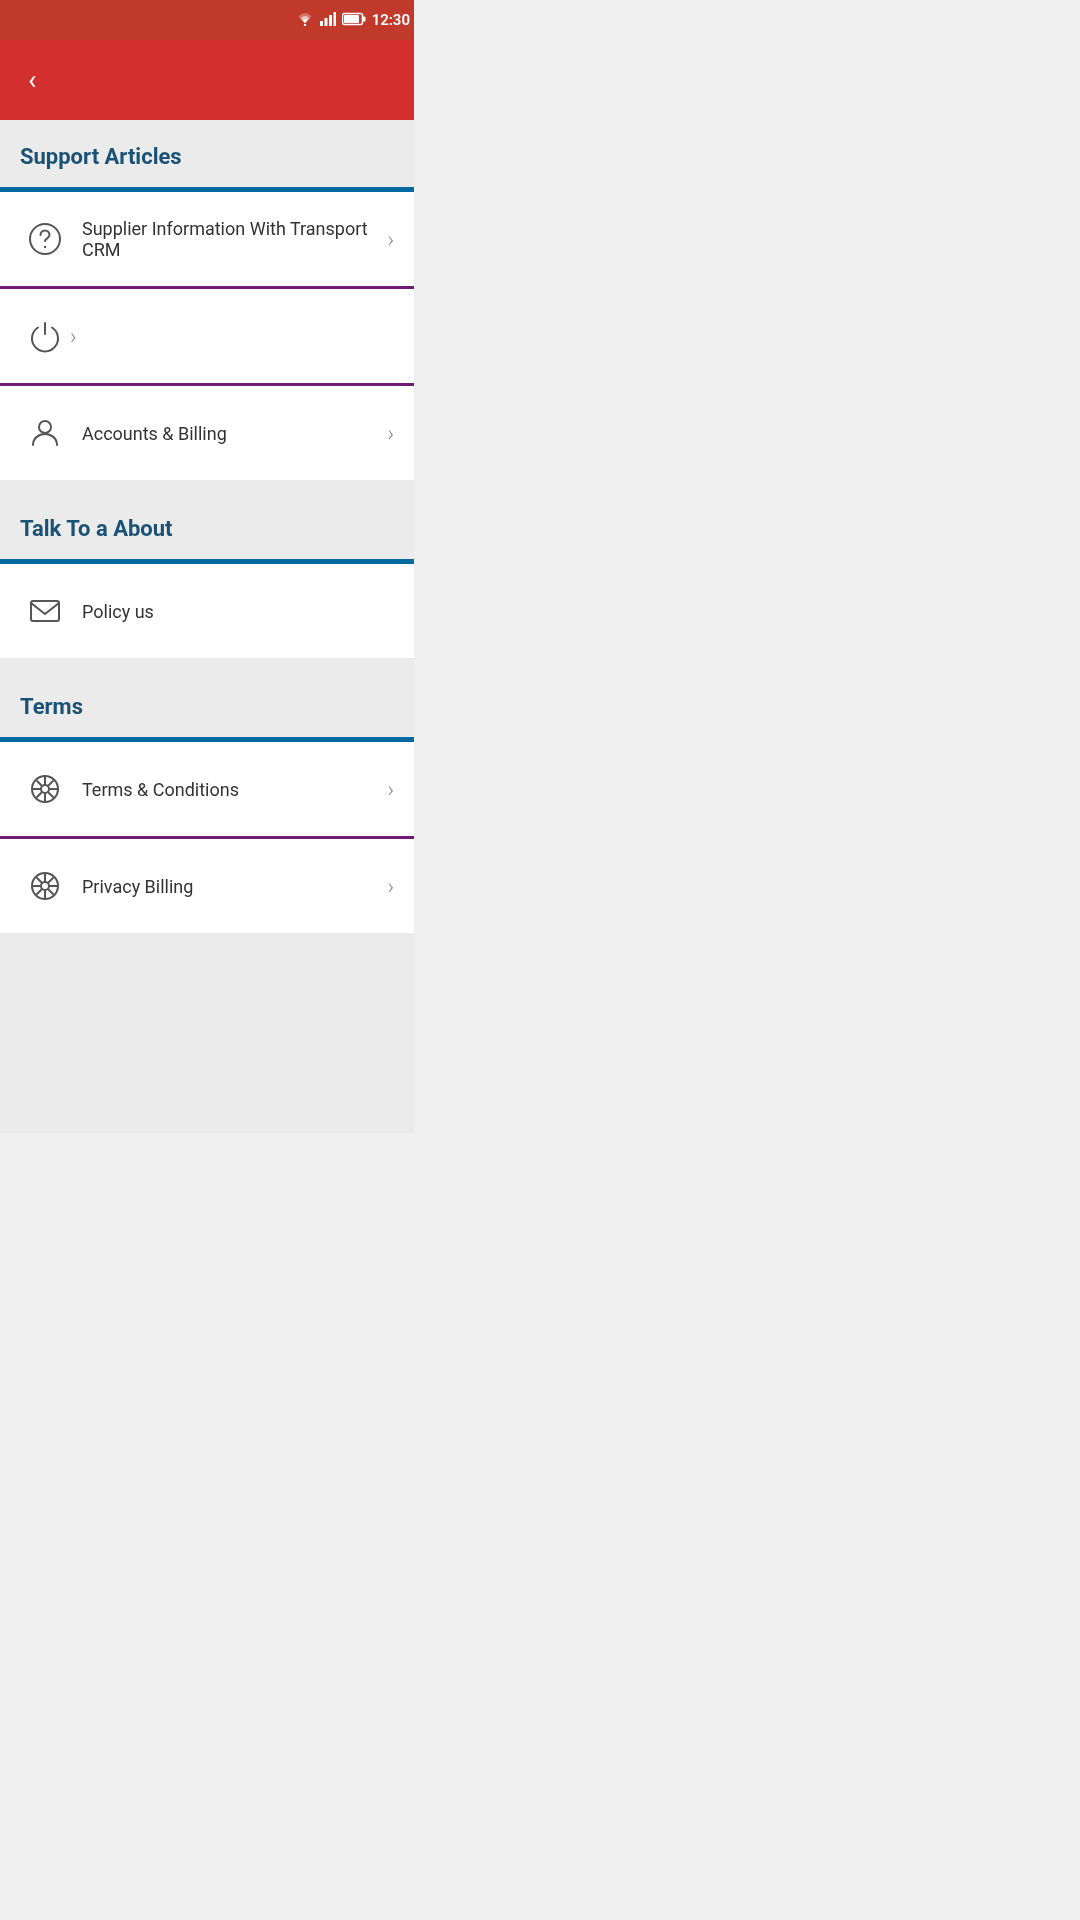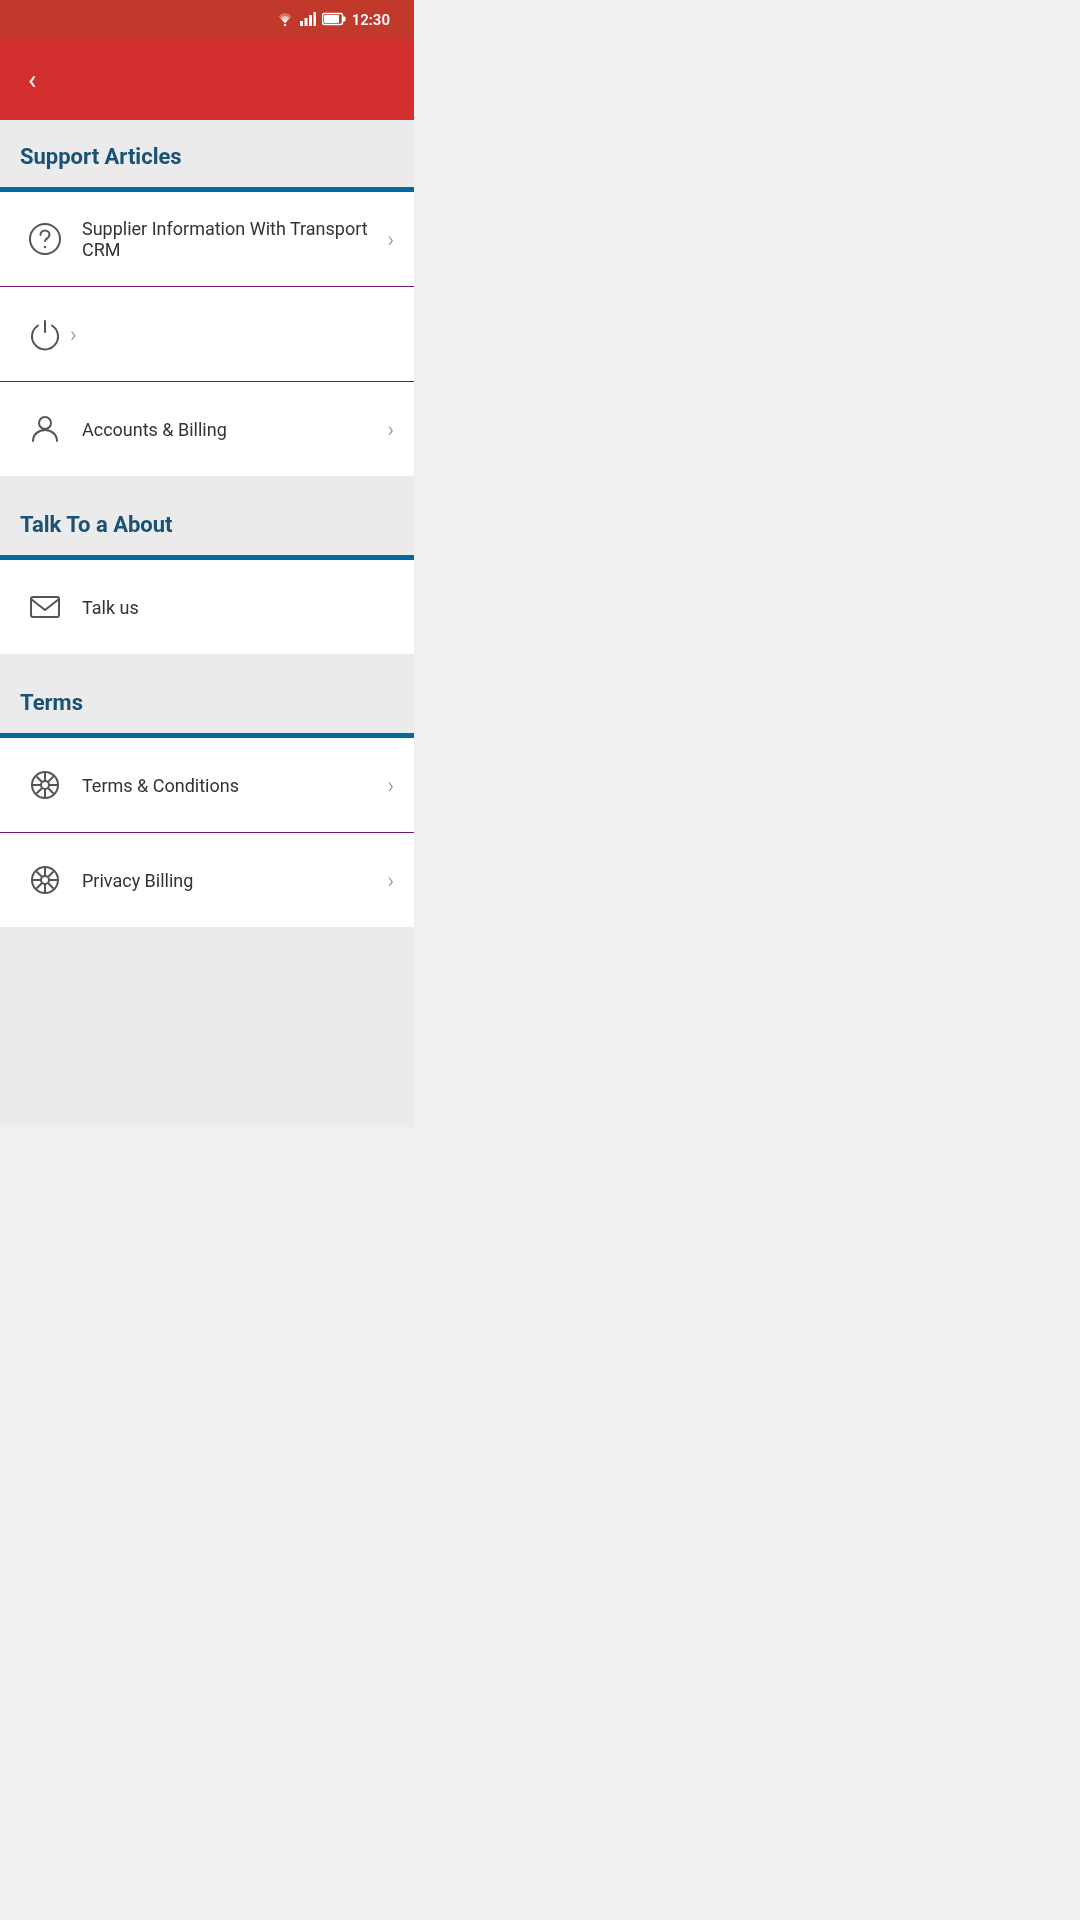--- a/index.html
+++ b/index.html
@@ -17,21 +17,21 @@
       overflow-x: hidden;
     }
 
     
     .status-bar {
       background-color: #c0392b;
       height: 40px;
       display: flex;
       align-items: center;
       justify-content: flex-end;
-      padding: 0 24px;
+      padding: 0 4px;
       gap: 6px;
     }
 
     .status-bar-icons {
       display: flex;
       align-items: center;
       gap: 6px;
     }
 
     .status-time {
@@ -83,21 +83,21 @@
 
     
     .list-container {
       background-color: white;
     }
 
     .list-item {
       display: flex;
       align-items: center;
       padding: 22px 20px;
-      border-bottom: 1px solid #701a75;
+      border-bottom: 3px solid #701a75;
       cursor: pointer;
       background-color: white;
     }
 
     .list-item:last-child {
       border-bottom: none;
     }
 
     .item-icon {
       width: 50px;
@@ -220,21 +220,21 @@
 </div>
 <div class="list-container">
 
   <div class="list-item">
     <div class="item-icon">
       <svg viewBox="0 0 36 36" fill="none" stroke="#555" stroke-width="2.2">
         <rect x="4" y="8" width="28" height="20" rx="2"></rect>
         <path d="M4 10l14 11L32 10" stroke-linecap="round"></path>
       </svg>
     </div>
-    <div class="item-label">Talk us</div>
+    <div class="item-label">Policy us</div>
   </div>
 </div>
 
 <div class="section-gap"></div>
 
 <div class="section-header">
   <div class="section-title">Terms</div>
 </div>
 <div class="list-container">
 

